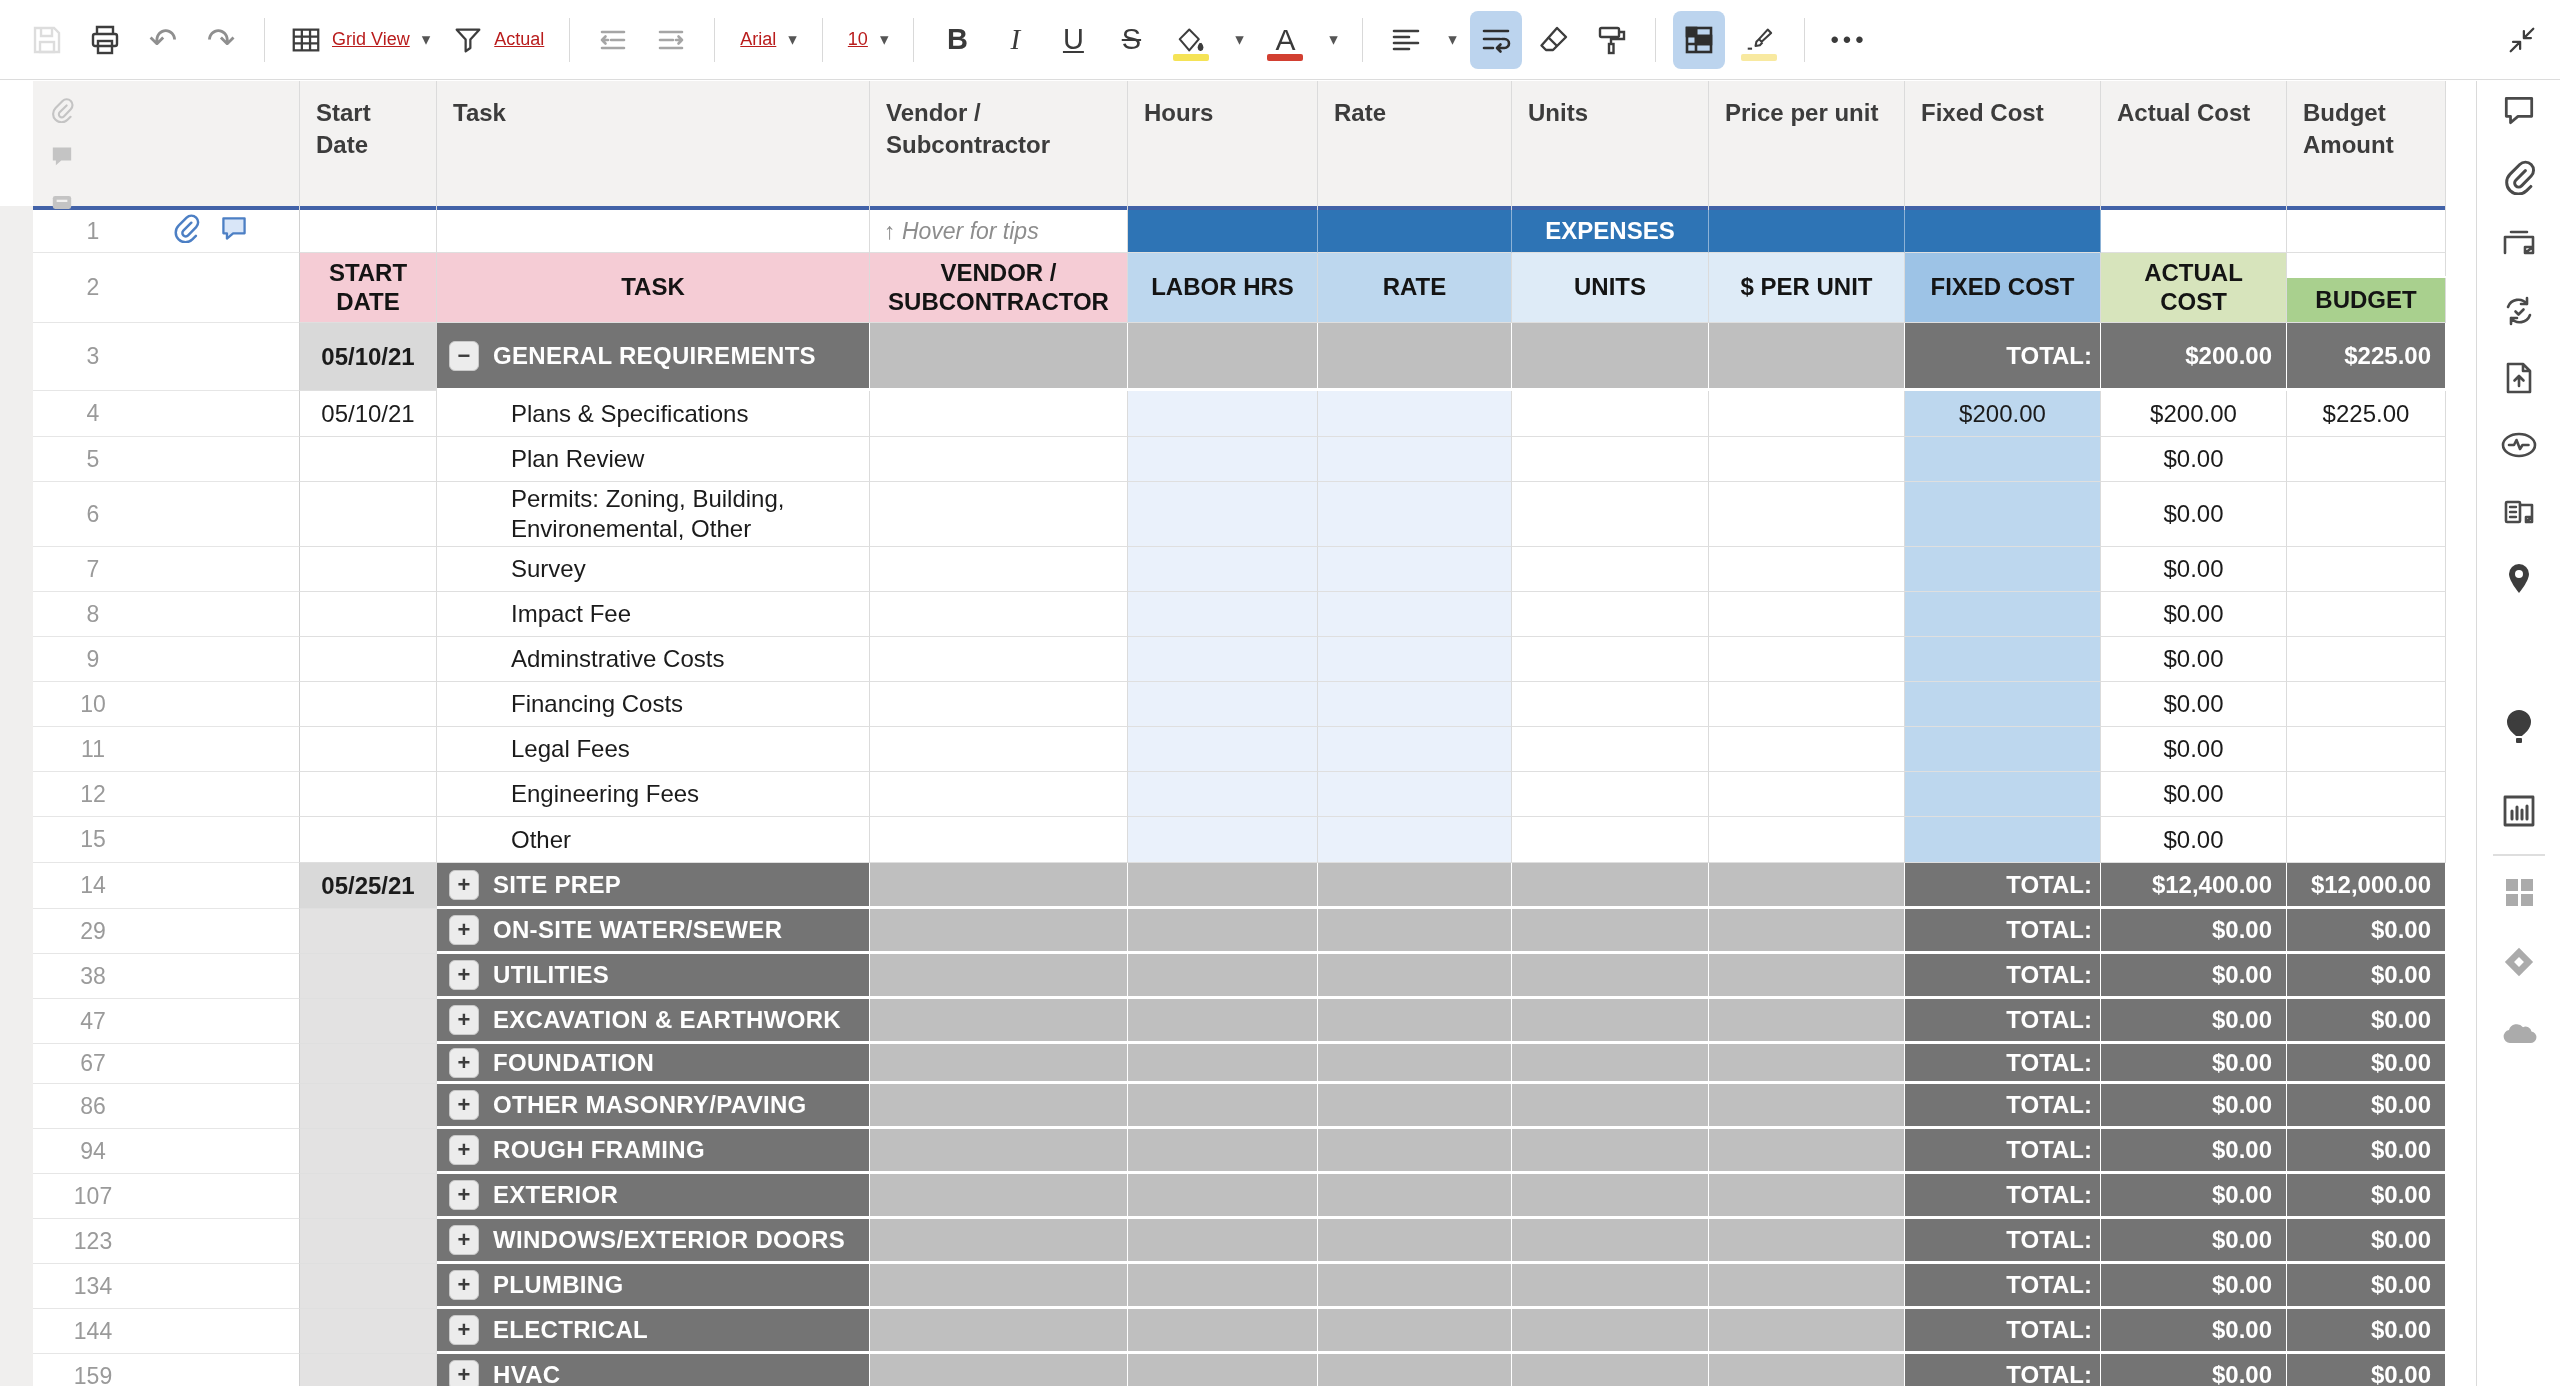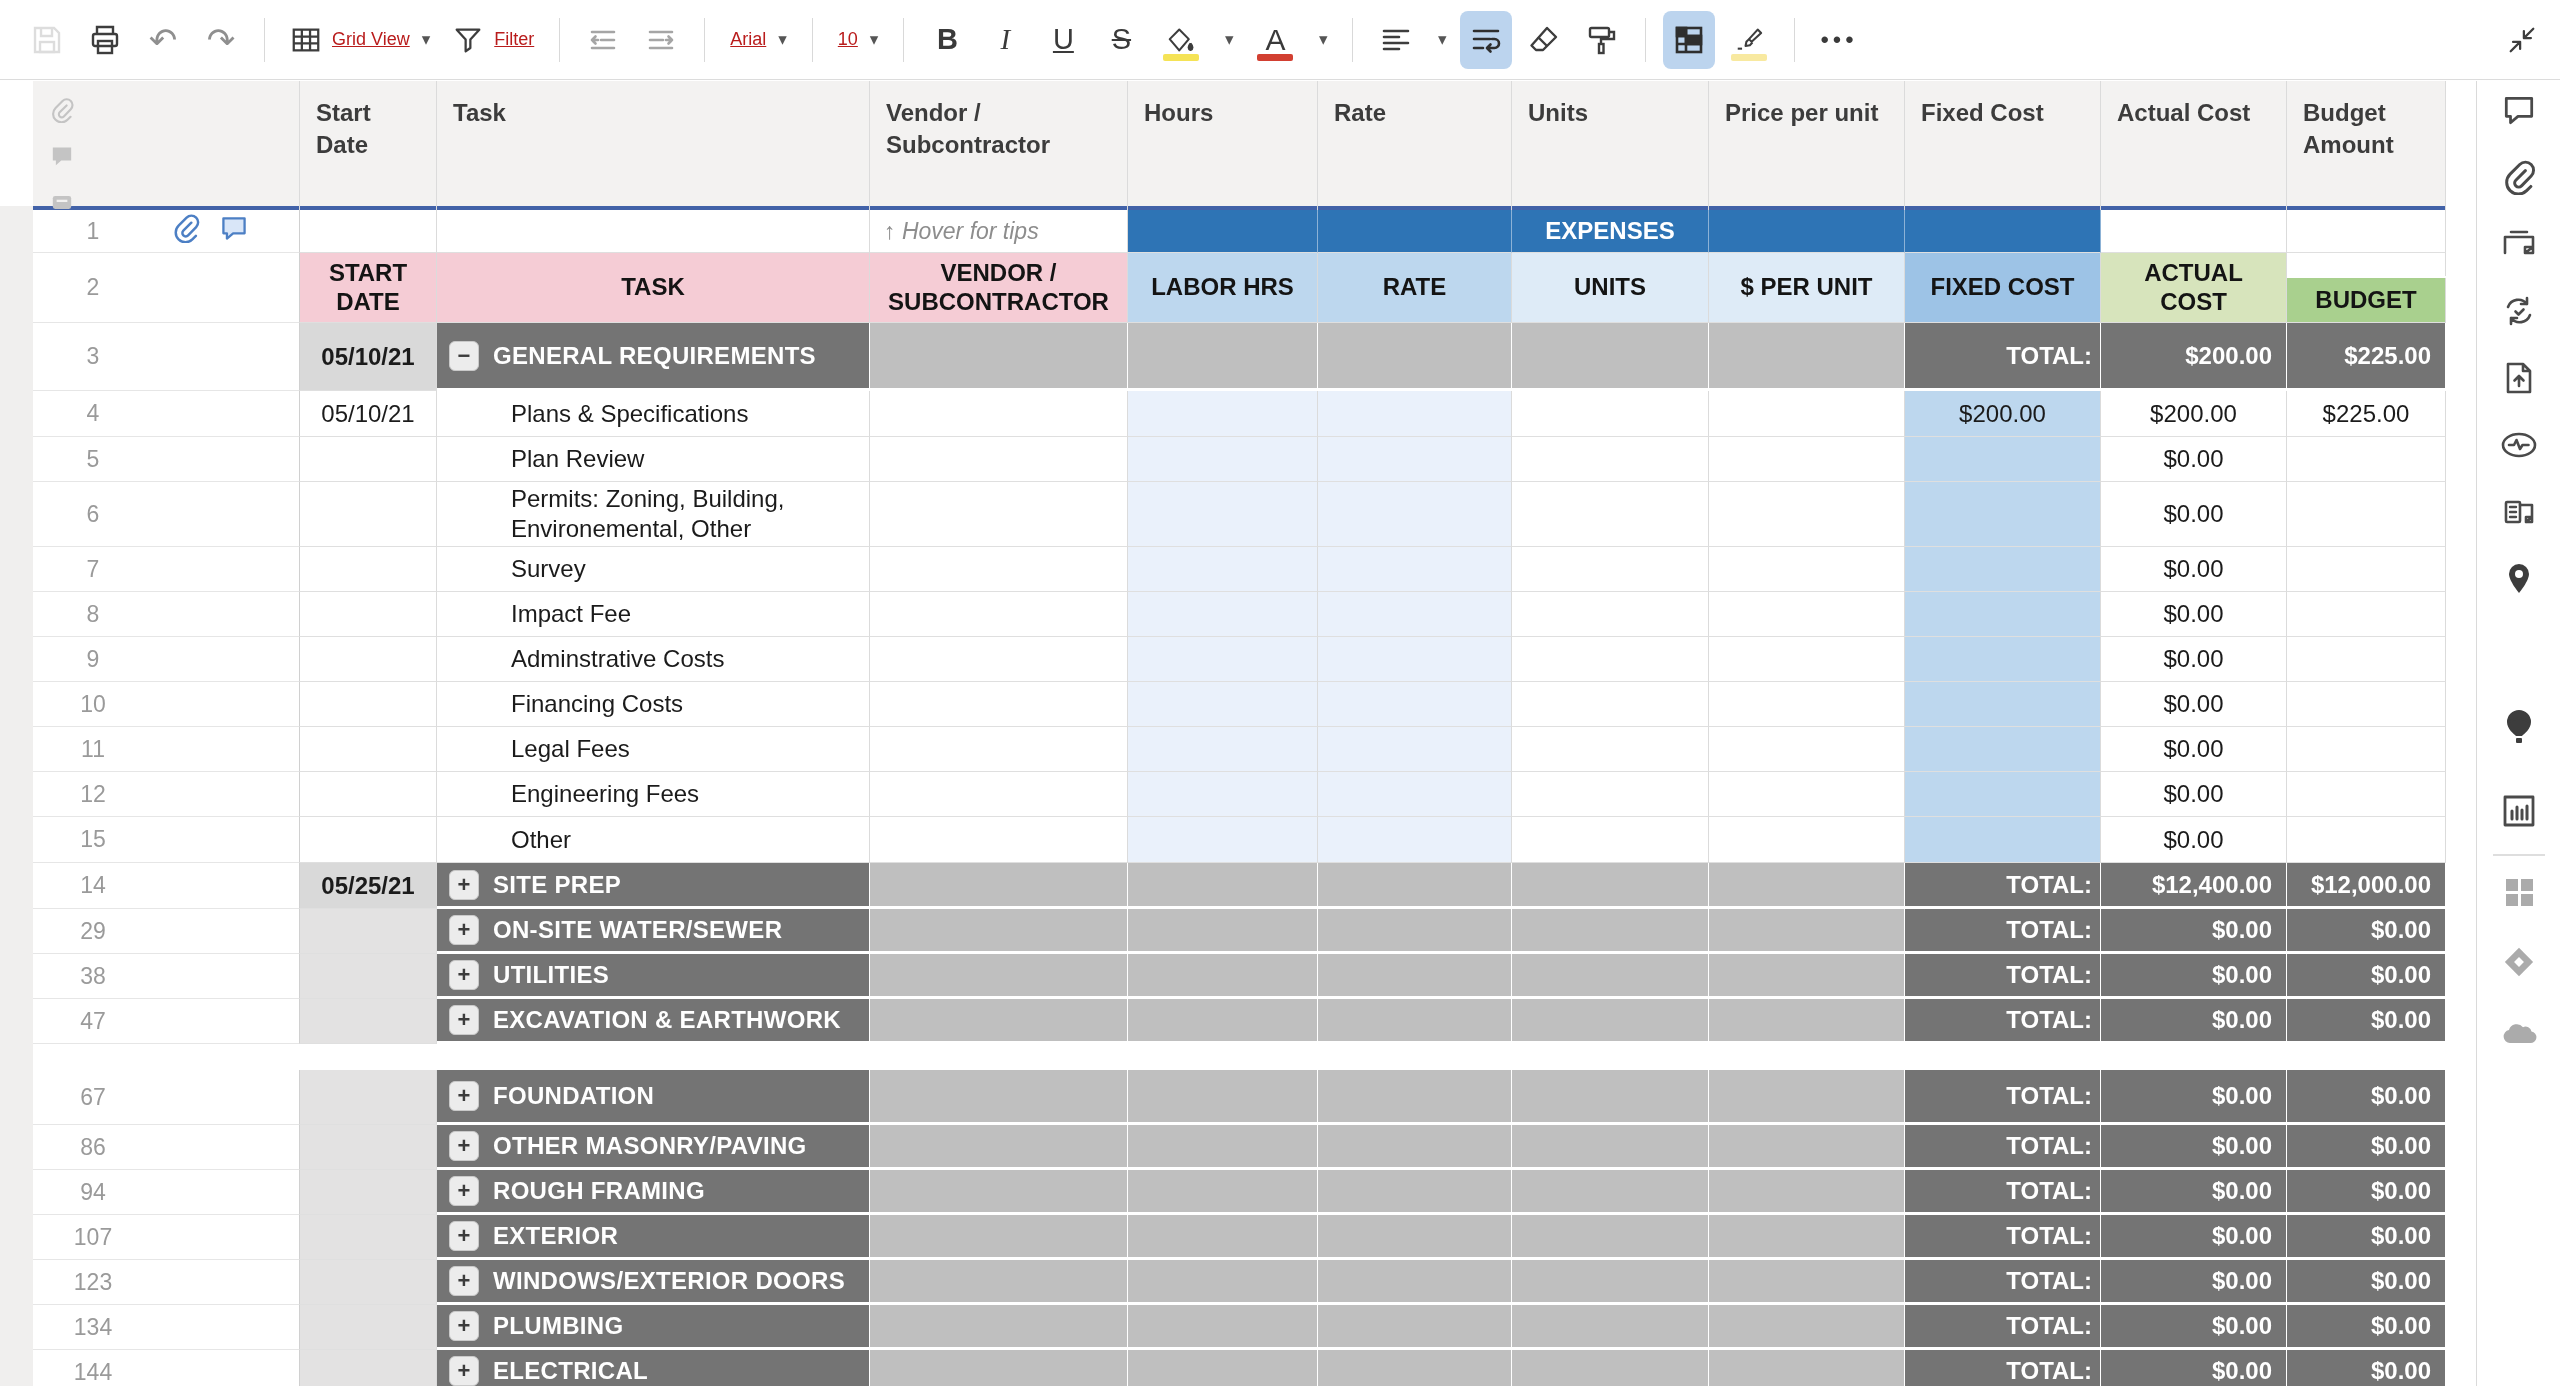--- a/index.html
+++ b/index.html
@@ -119,21 +119,21 @@
           <rect x="4" y="6" width="26" height="22"></rect>
           <path d="M4 13.3 h26 M4 20.6 h26 M12.6 6 v22 M21.3 6 v22"></path>
         </svg>
       <span class="tlabel">Grid View</span>
       <span class="caret">▾</span>
     </button>
     <button class="tbtn">
       <svg width="32" height="32" viewBox="0 0 34 34" fill="none" stroke="#3d3d3d" stroke-width="2.4" stroke-linejoin="round">
           <path d="M5 6 h24 l-9.5 10.5 v9 l-5 3.5 v-12.5 z"></path>
         </svg>
-      <span class="tlabel">Filter</span>
+      <span class="tlabel">Actual</span>
     </button>
     <div class="tdiv"></div>
 
     <button class="tbtn">
       <svg width="34" height="34" viewBox="0 0 34 34" fill="none" stroke="#A5A5A5" stroke-width="2.6" stroke-linecap="round">
           <path d="M6 9 h22 M15 17 h13 M6 25 h22 M12 17 h-6 m0 0 l3.5 -3.5 M6 17 l3.5 3.5"></path>
         </svg>
     </button>
     <button class="tbtn">
       <svg width="34" height="34" viewBox="0 0 34 34" fill="none" stroke="#A5A5A5" stroke-width="2.6" stroke-linecap="round">
@@ -564,21 +564,21 @@
             </div>
             <div class="cell midgray"></div>
             <div class="cell midgray"></div>
             <div class="cell midgray"></div>
             <div class="cell midgray"></div>
             <div class="cell midgray"></div>
             <div class="cell dark total">TOTAL:</div>
             <div class="cell dark money-d">$0.00</div>
             <div class="cell dark money-d">$0.00</div>
           </div>
-          <div class="row grow" style="height: 55px; margin-top: 26px;">
+          <div class="row grow" style="height: 40px;">
             <div class="cell gutter">
               <span class="rownum">67</span>
             </div>
             <div class="cell dategray2"></div>
             <div class="cell dark task-sec">
               <span class="toggle">+</span>
               <span>FOUNDATION</span>
             </div>
             <div class="cell midgray"></div>
             <div class="cell midgray"></div>

